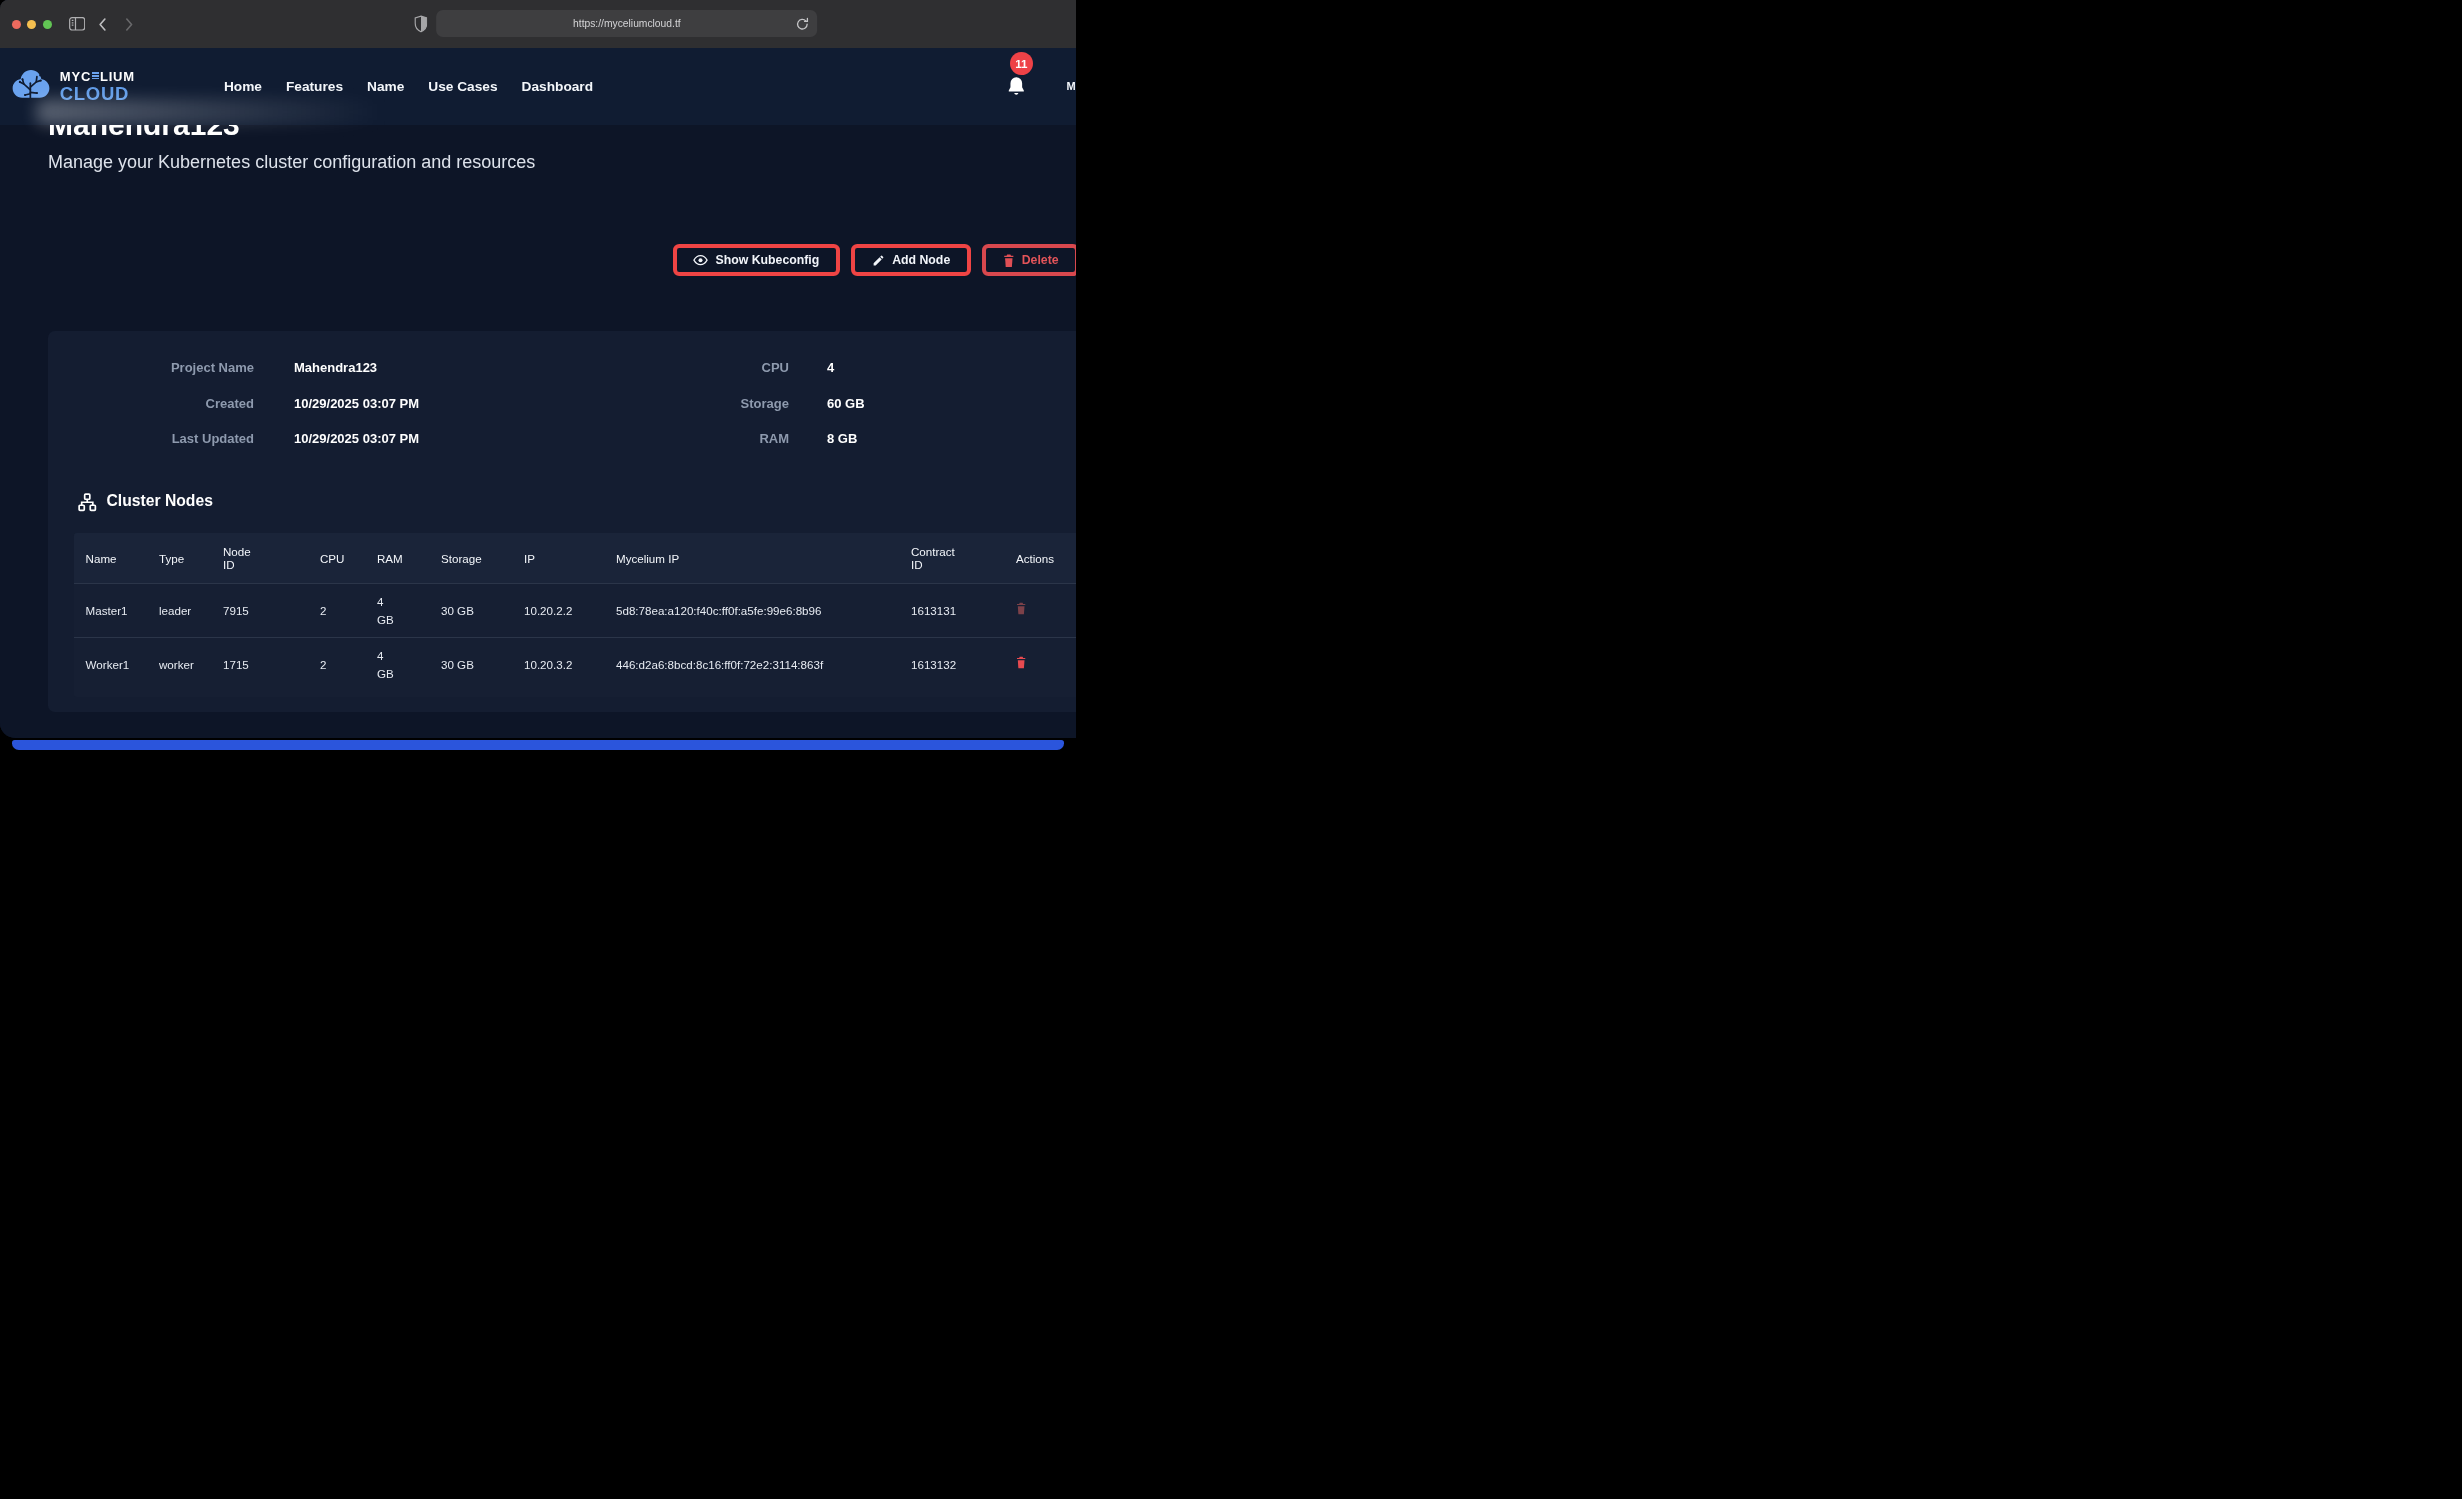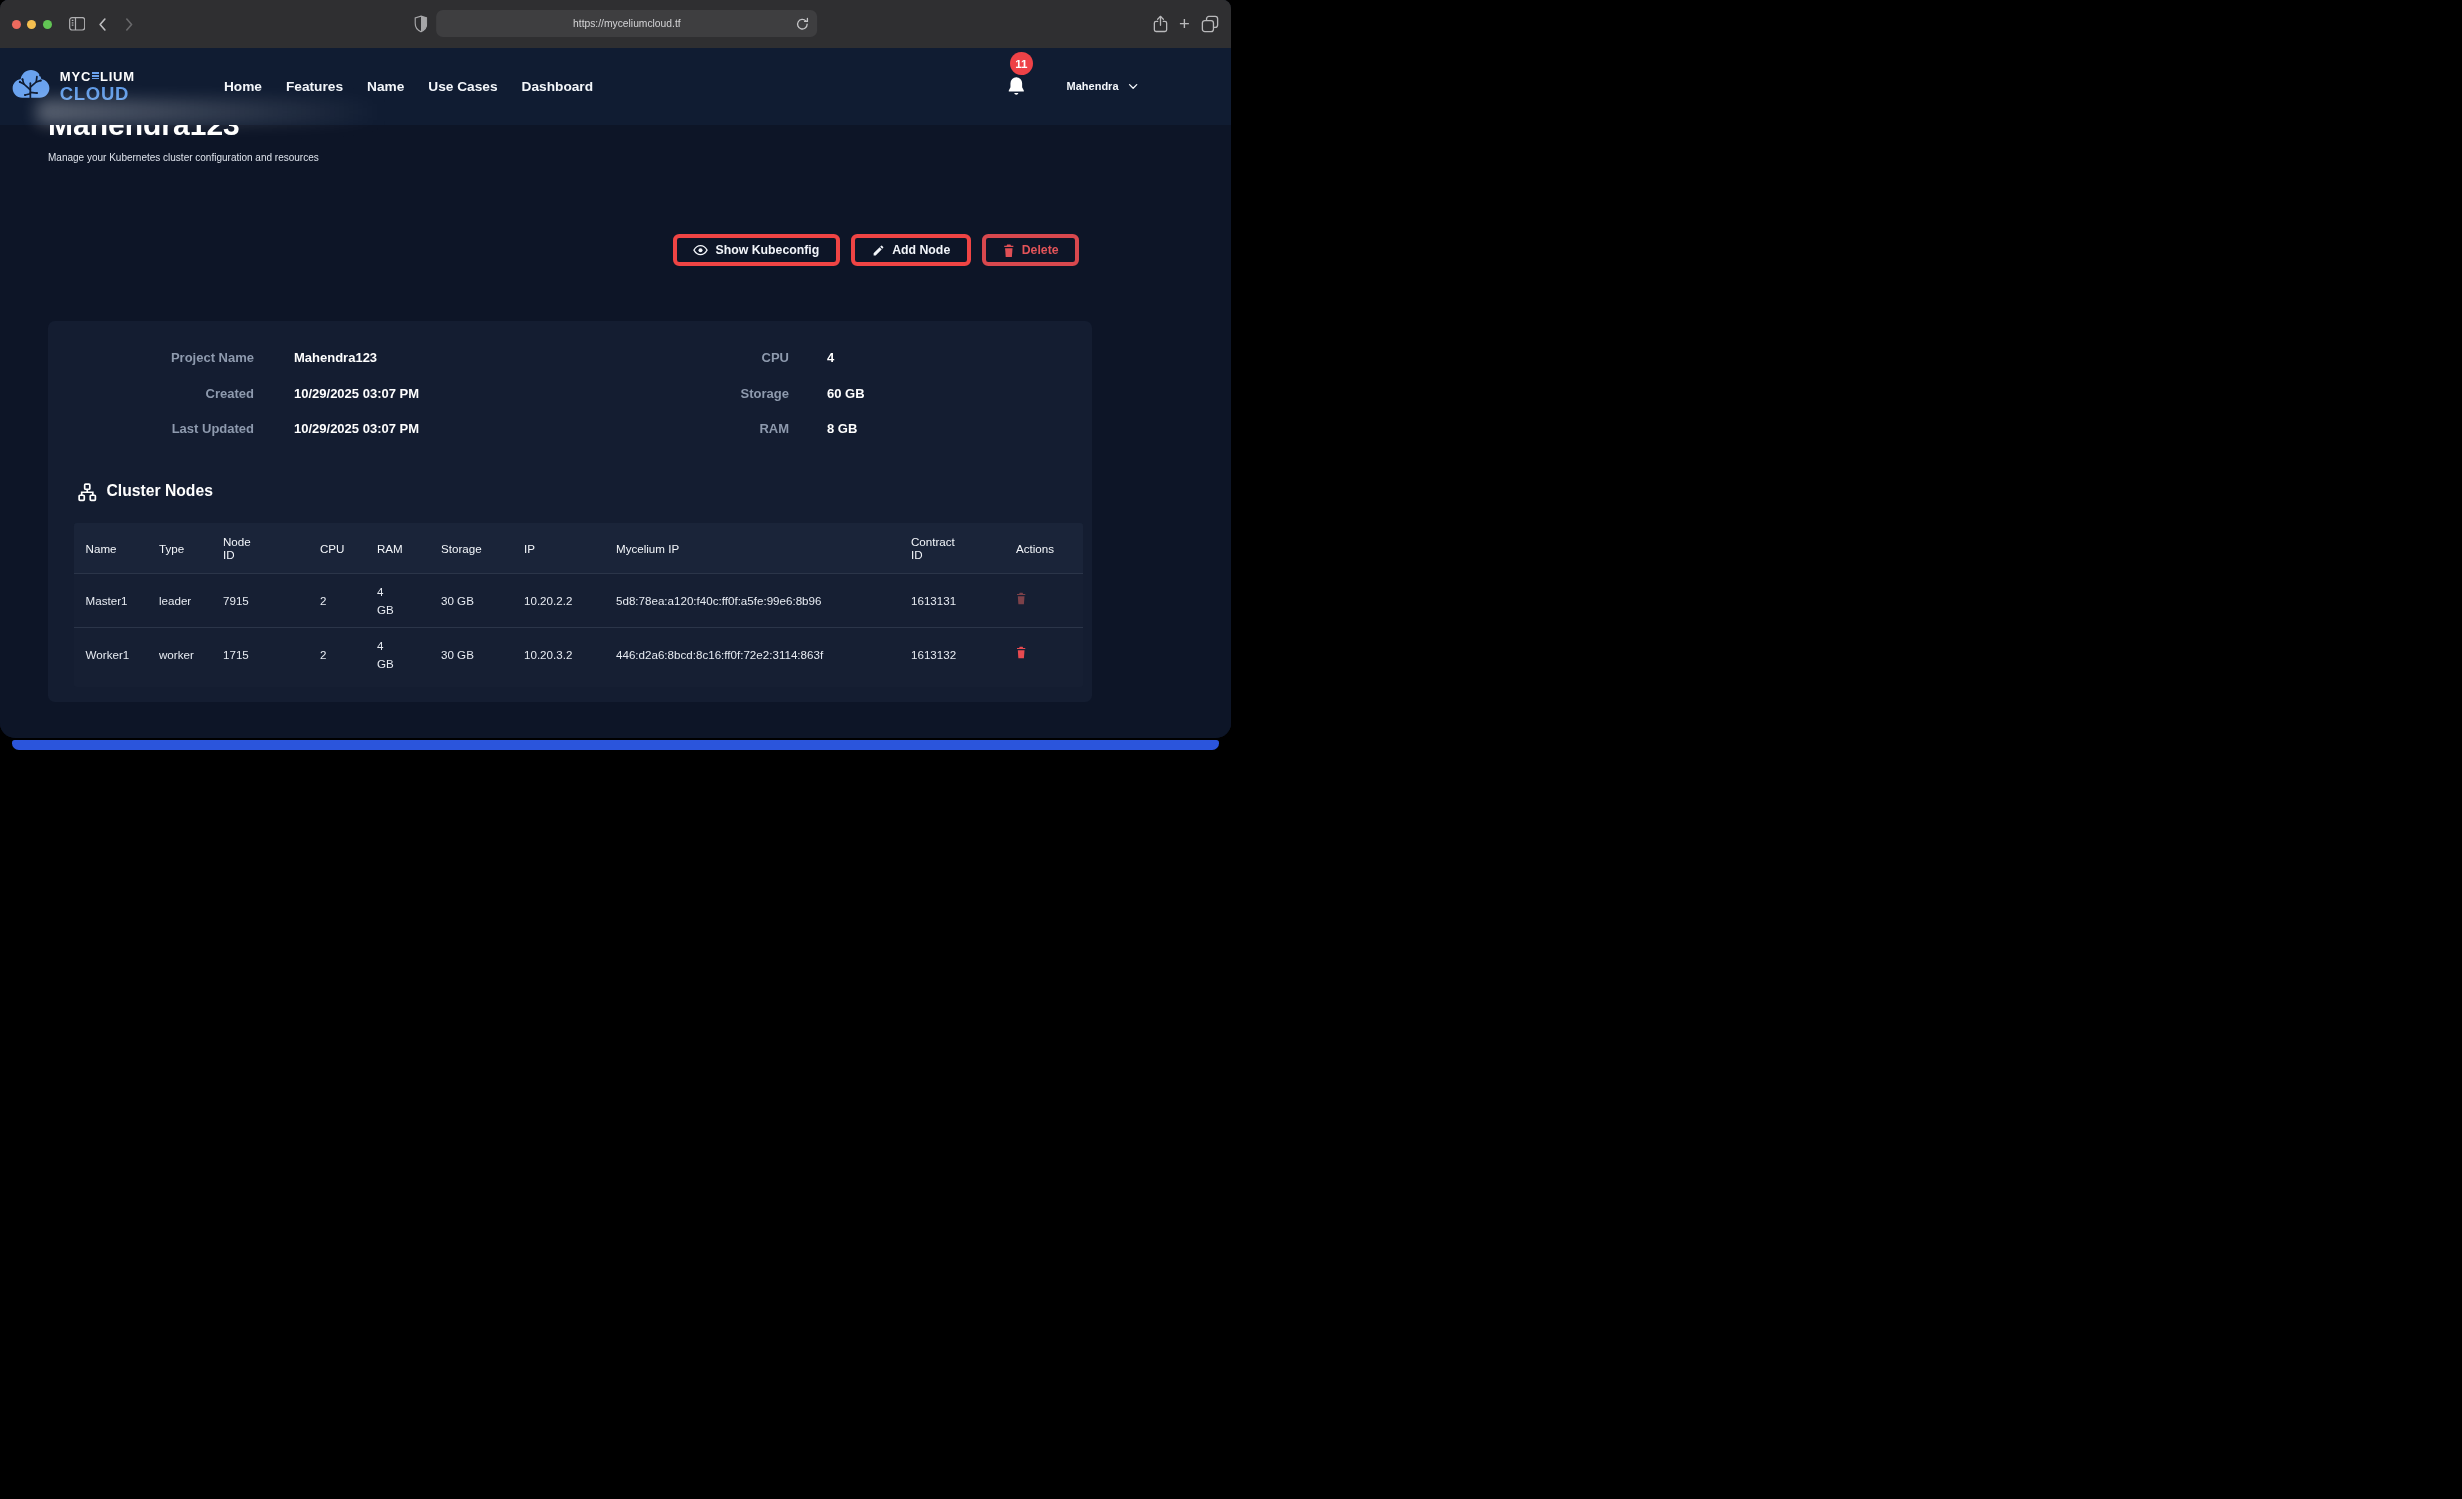--- a/index.html
+++ b/index.html
@@ -1,17 +1,17 @@
 <!DOCTYPE html>
 <html style="font-size:11px"><head>
 <meta charset="utf-8">
 <style>
   html,body{margin:0;padding:0;background:#000;}
   body{font-family:"Liberation Sans","DejaVu Sans",sans-serif;-webkit-font-smoothing:antialiased;}
-  .desktop{position:relative;width:1231px;height:750px;background:#000;overflow:hidden;}
+  .desktop{position:relative;width:1076px;height:750px;background:#000;overflow:hidden;}
   .accent-strip{position:absolute;left:11.6px;right:12.3px;bottom:0;height:9.6px;background:#2b55dc;border-radius:2.7px 2.7px 6.8px 6.8px;}
   .window{position:absolute;top:0;left:0;width:1231px;height:738px;background:#0d1527;border-radius:8.2px 8.2px 15px 15px;overflow:hidden;box-shadow:inset 0 0.7px 0 rgba(255,255,255,.16);}
   
   .chrome{position:relative;height:48px;background:#2f2f31;display:flex;align-items:center;padding:0 12.3px;box-sizing:border-box;}
   .traffic{display:flex;gap:6.2px;margin-right:15px;}
   .light{width:9px;height:9px;border-radius:50%;cursor:pointer;}
   .light.red{background:#ec6a5e}.light.yellow{background:#f5bf4f}.light.green{background:#62c554}
   .chrome-btn{display:flex;align-items:center;justify-content:center;width:20.5px;height:20.5px;margin-right:5.5px;cursor:pointer;}
   .url-group{position:absolute;left:50%;top:10.3px;transform:translateX(-50%);display:flex;align-items:center;gap:9px;}
   .url-field{position:relative;width:381px;height:27px;background:#3e3e40;border-radius:6.8px;display:flex;align-items:center;justify-content:center;cursor:text;}
@@ -32,21 +32,21 @@
   .menu-item{font-size:13.7px;font-weight:700;color:#f4f7fb;cursor:pointer;}
   .nav-right{margin-left:auto;display:flex;align-items:center;gap:39px;}
   .bell-wrap{position:relative;width:22.6px;height:22.6px;cursor:pointer;}
   .badge{position:absolute;left:4.8px;top:-23px;min-width:16.4px;height:22.6px;padding:0 5.5px;background:#ee4247;border-radius:11.6px;color:#fff;font-size:11.6px;font-weight:700;display:flex;align-items:center;justify-content:center;box-sizing:border-box;}
   .user-menu{display:flex;align-items:center;gap:8.2px;cursor:pointer;}
   .user-name{font-size:11px;font-weight:700;color:#f4f7fb;}
   
   .main{padding-left:48px;}
   .title-clip{height:16.4px;overflow:hidden;}
   .page-title{margin:-16.4px 0 0;font-size:30px;line-height:1.05;font-weight:700;color:#fff;}
-  .subtitle{margin:11px 0 0;font-size:10px;color:#dde2eb;}
+  .subtitle{margin:11px 0 0;font-size:18px;color:#dde2eb;}
   .actions-row{display:flex;justify-content:flex-end;gap:11.6px;margin:71px 152px 0 0;}
   .btn{display:flex;align-items:center;gap:7.5px;height:32px;padding:0 16.4px;border:4px solid #ef4444;border-radius:6.2px;background:transparent;color:#f2f5fa;font-size:12.3px;font-weight:700;font-family:inherit;cursor:pointer;}
   .btn.danger{border-color:#d8484e;color:#e25459;}
   .panel{width:1044px;margin-top:55px;background:#141d31;border-radius:6.8px;padding:24.6px 0 15px;box-sizing:border-box;}
   .info-grid{display:grid;grid-template-columns:206px 448px 87px 1fr;row-gap:11.6px;}
   .info-label{text-align:right;font-size:13px;color:#8e9aae;line-height:24px;font-weight:bold;}
   .info-value{font-size:13px;font-weight:600;color:#fff;line-height:24px;}
   .col2{padding-left:40px;}.col4{padding-left:38px;}
   .nodes-heading{display:flex;align-items:flex-start;gap:9px;margin:41px 0 0 29px;font-size:15.7px;font-weight:700;color:#fff;}
   .table-wrap{margin:20.5px 0 0 26px;width:1009px;background:#161f33;border-radius:2.7px;overflow:hidden;padding-bottom:5.5px;}

